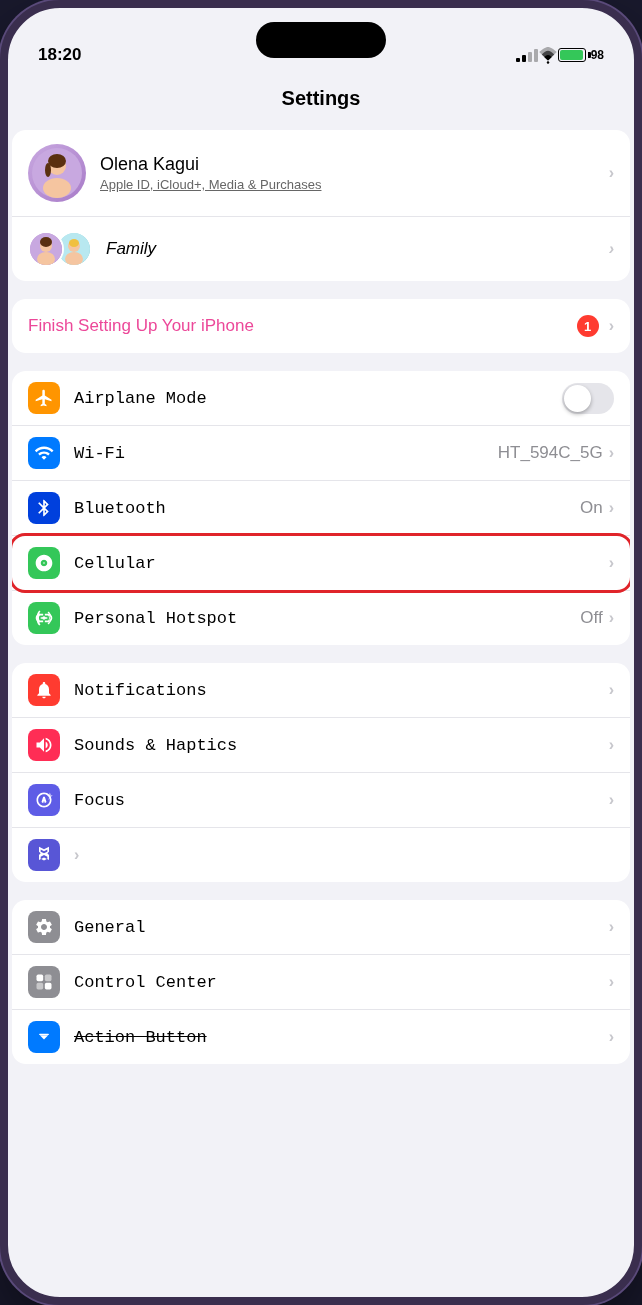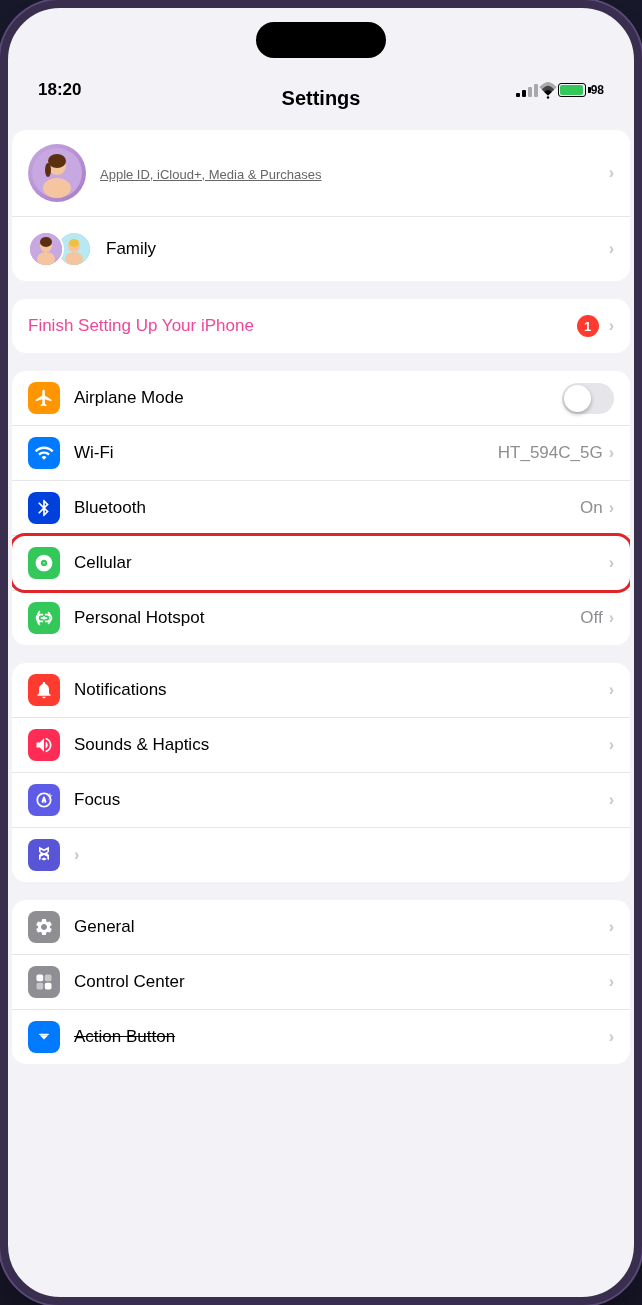--- a/index.html
+++ b/index.html
@@ -64,21 +64,20 @@
     .status-bar {
       position: absolute;
       top: 0;
       left: 0;
       right: 0;
       height: 65px;
       display: flex;
       align-items: flex-end;
       padding: 0 30px 8px;
       z-index: 5;
-      margin-top: 35px;
     }
     .status-time {
       font-size: 17px;
       font-weight: 600;
       color: #000;
     }
     .status-right {
       margin-left: auto;
       display: flex;
       align-items: center;
@@ -200,20 +199,21 @@
       color: #c7c7cc;
       font-size: 16px;
       font-weight: 600;
     }
 
     
     .family-row {
       display: flex;
       align-items: center;
       padding: 14px 16px;
+      font-style: italic;
     }
     .family-avatars {
       display: flex;
       margin-right: 14px;
     }
     .family-avatar {
       width: 36px;
       height: 36px;
       border-radius: 50%;
       border: 2px solid #fff;
@@ -290,20 +290,21 @@
       margin-right: 14px;
       flex-shrink: 0;
       font-size: 17px;
       color: #fff;
     }
 
     .settings-label {
       flex: 1;
       font-size: 17px;
       color: #000;
+      font-family: Liberation Mono, monospace;
     }
 
     .settings-value {
       font-size: 17px;
       color: #8e8e93;
       margin-right: 6px;
     }
 
     
     .toggle {
@@ -401,20 +402,21 @@
           <svg width="50" height="50" viewBox="0 0 50 50">
             <circle cx="25" cy="25" r="25" fill="#c8a8e0"></circle>
             <circle cx="25" cy="18" r="9" fill="#f5c5a0"></circle>
             <ellipse cx="25" cy="40" rx="14" ry="10" fill="#f5c5a0"></ellipse>
 
             <ellipse cx="25" cy="13" rx="9" ry="7" fill="#5a3010"></ellipse>
             <ellipse cx="16" cy="22" rx="3" ry="7" fill="#5a3010"></ellipse>
           </svg>
         </div>
         <div class="profile-info">
+          <div class="profile-name">Olena Kagui</div>
           <div class="profile-subtitle">Apple ID, iCloud+, Media &amp; Purchases</div>
         </div>
         <span class="chevron">›</span>
       </div>
 
       <div class="family-row">
         <div class="family-avatars">
           <div class="family-avatar">
             <svg width="32" height="32" viewBox="0 0 32 32">
               <circle cx="16" cy="16" r="16" fill="#c8a8e0"></circle>

